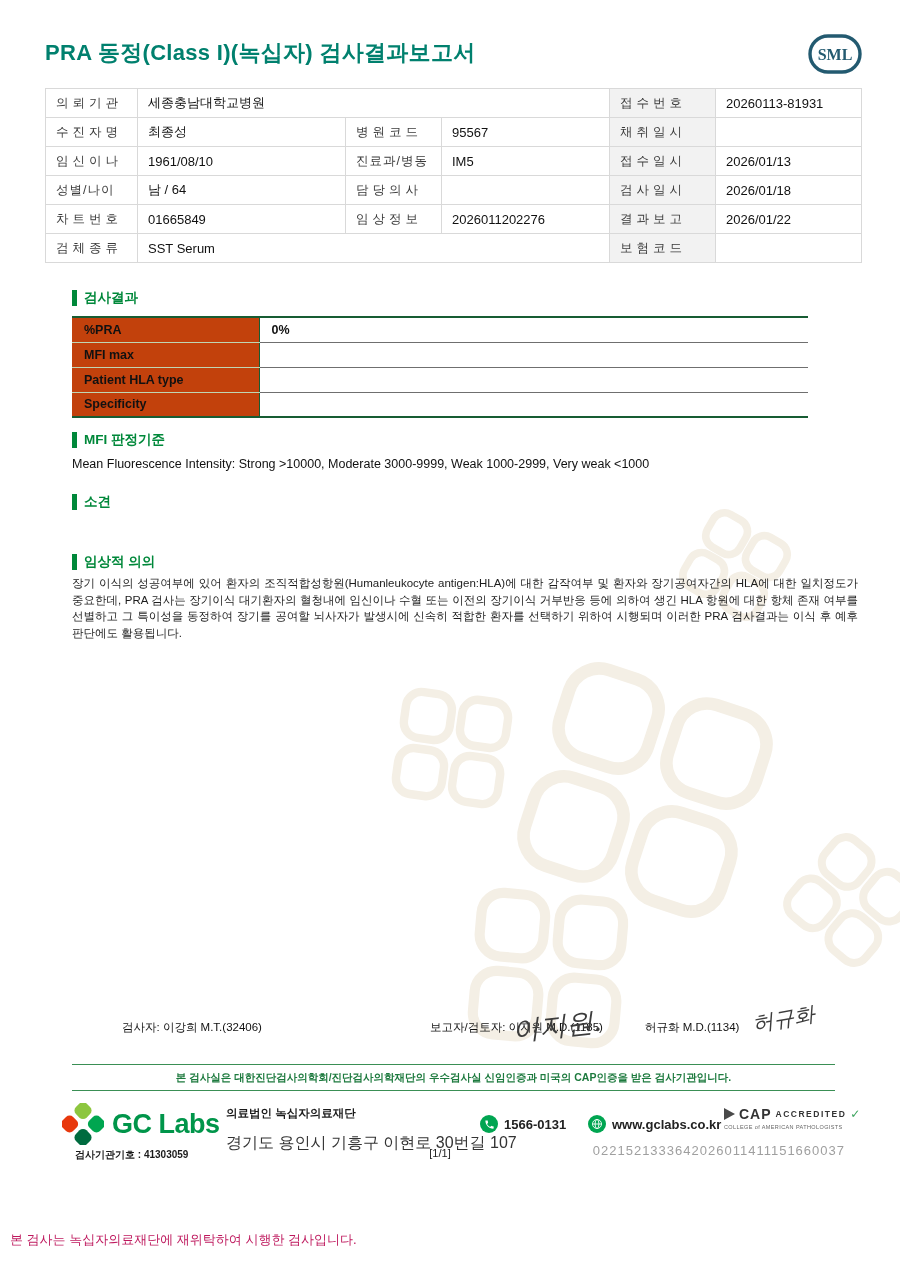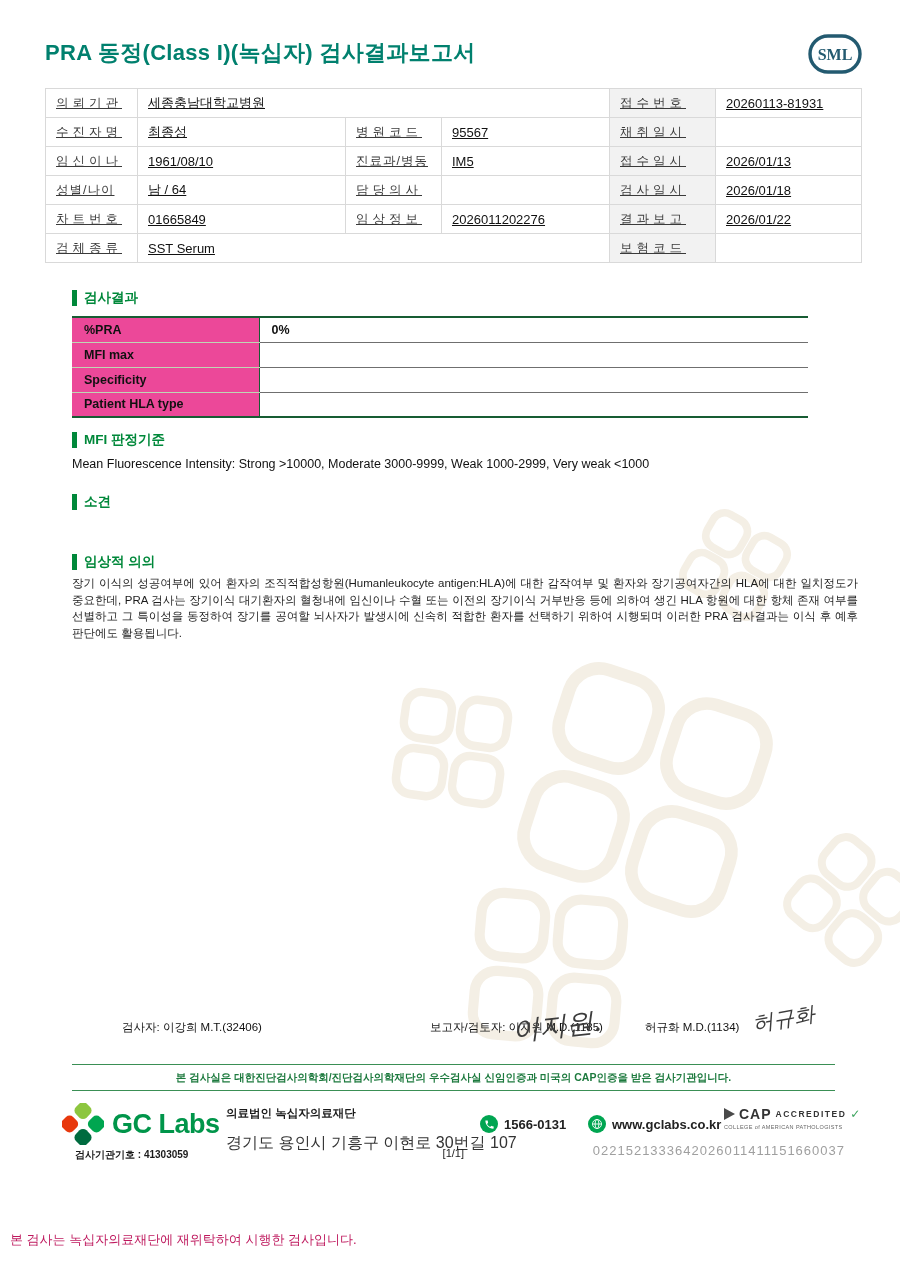--- a/index.html
+++ b/index.html
@@ -9,34 +9,34 @@
 
   
   .watermark { position:absolute; left:0; top:0; width:900px; height:1271px; pointer-events:none; }
 
   
   .title { position:absolute; left:45px; top:38px; font-size:22px; font-weight:bold; color:#00806e; letter-spacing:.3px; }
   .sml-logo { position:absolute; right:36px; top:30px;font-family:Liberation Serif, serif; }
 
   
   .info-table { position:absolute; left:45px; top:88px; width:817px; border-collapse:collapse; table-layout:fixed; }
-  .info-table td { border:1px solid #d9d9d9; height:29px; padding:2px 10px; font-size:13px; color:#111; overflow:hidden; white-space:nowrap;text-decoration:underline; }
+  .info-table td { border:1px solid #d9d9d9; height:29px; padding:2px 10px; font-size:13px; color:#111; overflow:hidden; white-space:nowrap; }
   .info-table td.lab { color:#3a3a3a; font-size:12.5px; letter-spacing:4px; }
   .info-table td.lab2 { letter-spacing:1px; }
   .info-table td.gray { background:#f2f2f2; }
 
   
   .section { position:absolute; left:72px; }
   .sec-head { display:flex; align-items:center; gap:7px; font-size:13.5px; font-weight:bold; color:#00883a; }
   .sec-bar { width:5px; height:16px; background:#00883a; flex:0 0 auto; }
 
   .result-table { width:736px; border-collapse:collapse; margin-top:9px;
                   border-top:2px solid #175c33; border-bottom:2px solid #175c33; }
   .result-table td { height:25px; padding:2px 12px; font-size:12.5px; }
-  .result-table td.rlab { background:#ec4899; font-weight:bold; width:187px; color:#111;
+  .result-table td.rlab { background:#c2410c; font-weight:bold; width:187px; color:#111;
                           border-bottom:1px solid #bfd6b4; border-right:1px solid #175c33; }
   .result-table td.rval { border-bottom:1px solid #6f6f6f; font-weight:bold; }
   .result-table tr:last-child td { border-bottom:none; }
 
   .mfi-text { position:absolute; left:72px; top:457px; font-size:12.5px; color:#111; }
   .clinical-text { position:absolute; left:72px; top:575px; width:786px; font-size:11.5px; line-height:1.45; color:#1c1c1c; text-align:justify; }
 
   
   .sig { position:absolute; font-size:11.5px; color:#111; }
   .handwrite { position:absolute; font-family:"DejaVu Serif","Liberation Serif",serif; font-style:italic; color:#3c3c3c; }
@@ -55,21 +55,21 @@
   .contact .txt { font-size:13px; font-weight:bold; color:#222; }
   .icon-circle { width:18px; height:18px; border-radius:50%; background:#00a551; display:flex; align-items:center; justify-content:center; }
   .cap { position:absolute; left:724px; top:1106px; color:#333; }
   .cap-top { display:flex; align-items:center; gap:4px; }
   .cap-tri { width:0; height:0; border-left:11px solid #4a4a4a; border-top:6px solid transparent; border-bottom:6px solid transparent; }
   .cap-word { font-size:14px; font-weight:bold; letter-spacing:1px; }
   .cap-acc { font-size:8.5px; letter-spacing:1.5px; font-weight:bold; }
   .cap-check { color:#3aa35c; font-size:12px; font-weight:bold; }
   .cap-sub { font-size:5.5px; letter-spacing:.4px; color:#666; margin-top:2px; }
   .org-code { position:absolute; left:75px; top:1148px; font-size:10px; font-weight:bold; color:#1a1a1a; }
-  .page-num { position:absolute; left:384px; top:1147px; width:80px; text-align:right; font-size:11px; color:#222; }
+  .page-num { position:absolute; left:400px; top:1147px; width:80px; text-align:center; font-size:11px; color:#222; }
   .barcode-num { position:absolute; left:545px; top:1143px; width:300px; text-align:right; font-size:13px; color:#9f9f9f; letter-spacing:1px; }
 
   .bottom-note { position:absolute; left:10px; top:1231px; font-size:13px; color:#be185d; }
 </style>
 </head>
 <body>
 
 <div class="page">
 
   <svg class="watermark" viewBox="0 0 900 1271">
@@ -181,25 +181,25 @@
       <tbody>
           <tr>
         <td class="rlab">%PRA</td>
         <td class="rval">0%</td>
       </tr>
       <tr>
         <td class="rlab">MFI max</td>
         <td class="rval"></td>
       </tr>
       <tr>
+        <td class="rlab">Patient HLA type</td>
+        <td class="rval"></td>
+      </tr>
+      <tr>
         <td class="rlab">Specificity</td>
-        <td class="rval"></td>
-      </tr>
-      <tr>
-        <td class="rlab">Patient HLA type</td>
         <td class="rval"></td>
       </tr>
     </tbody>
       </table>
   </div>
 
   <div class="section" style="top:431px;">
     <div class="sec-head">
       <span class="sec-bar"></span>
       <span>MFI 판정기준</span>

